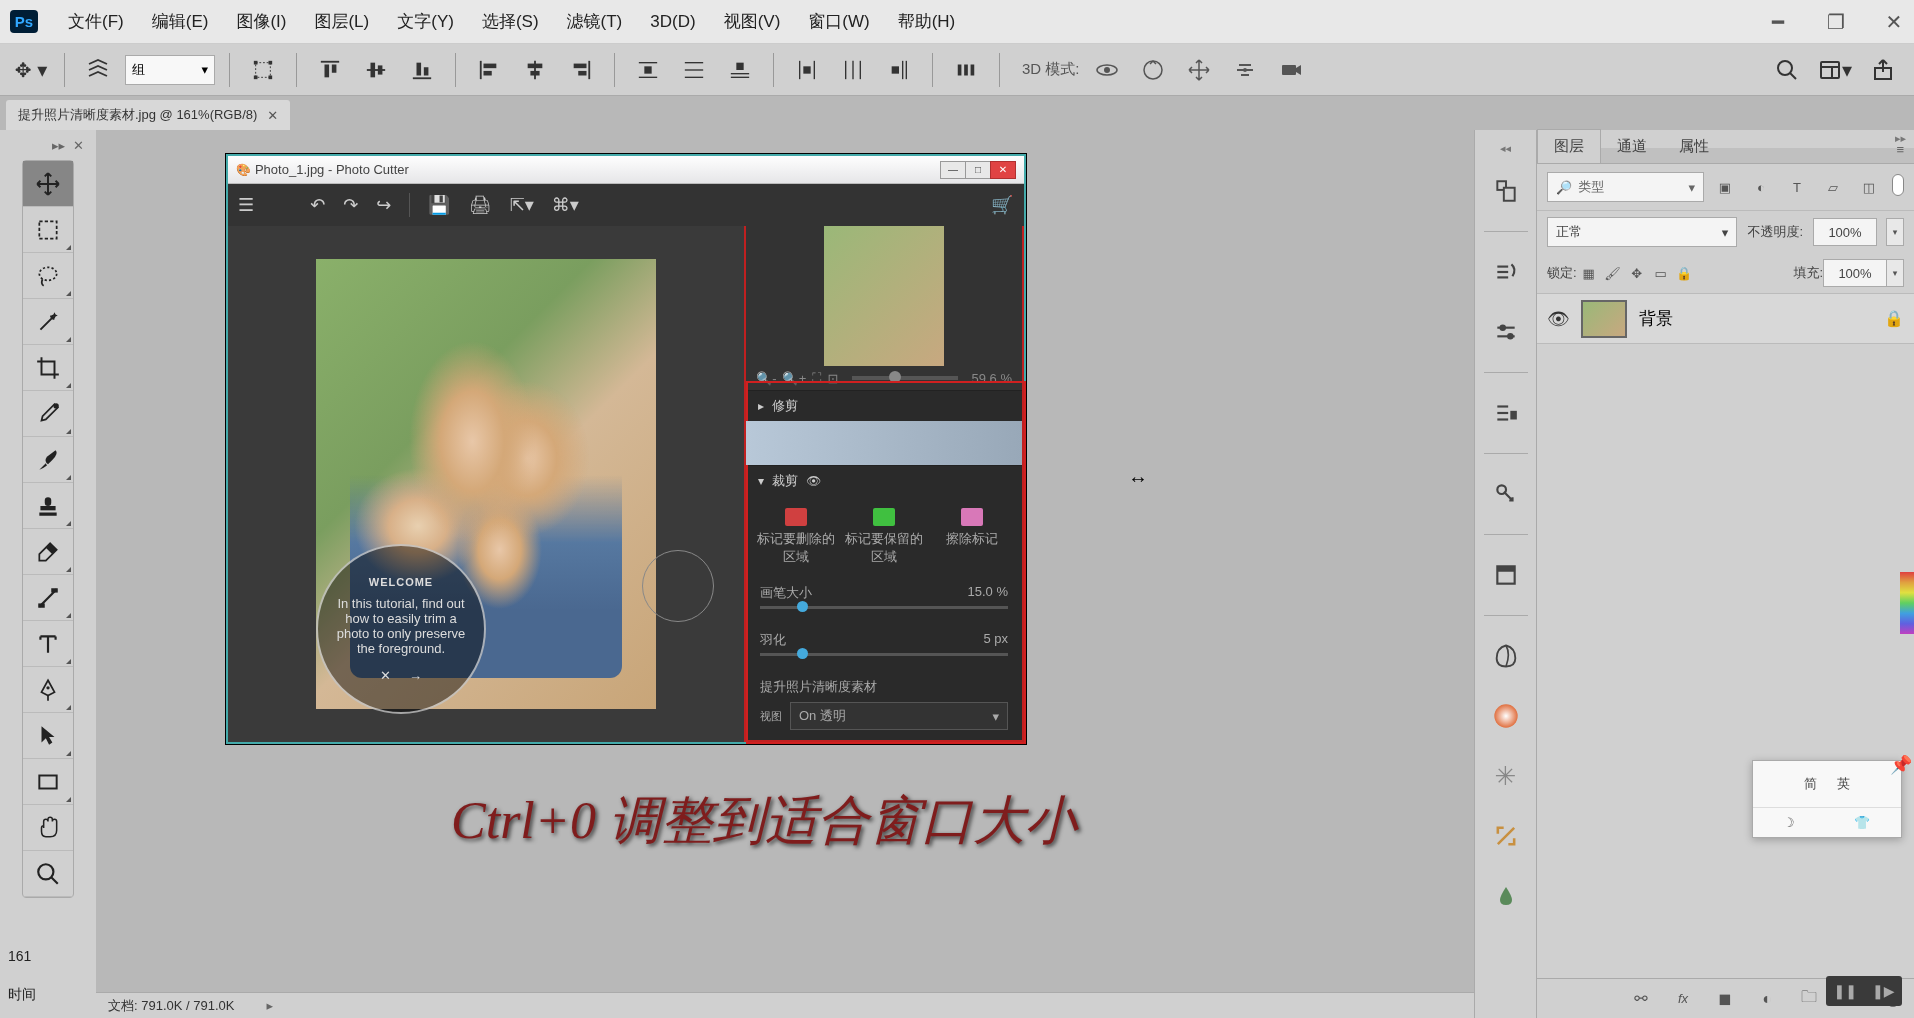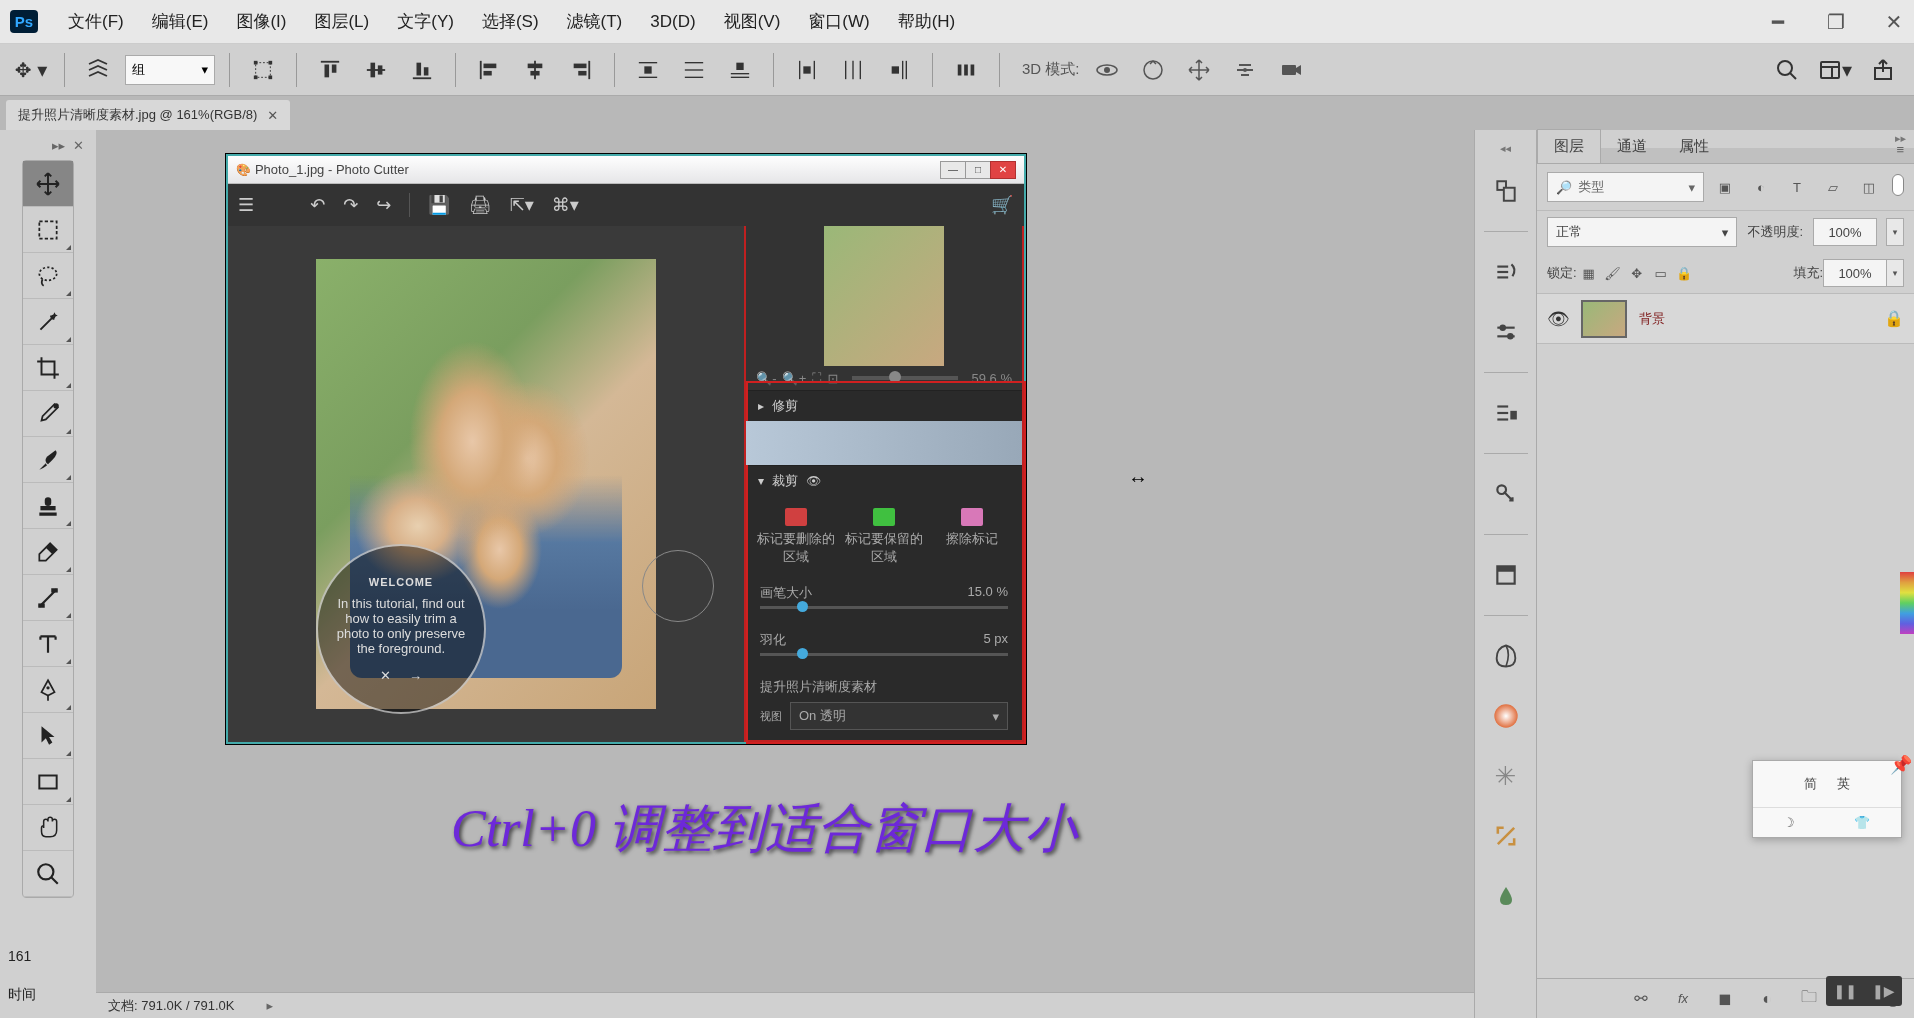--- a/index.html
+++ b/index.html
@@ -78,25 +78,25 @@
 .layer-opts{padding:6px 10px;display:flex;align-items:center;gap:10px;color:#444;font-size:14px}
 .lo-select{height:30px;flex:1;background:#f4f4f4;border:1px solid #aaa;padding:0 8px;display:flex;align-items:center;justify-content:space-between}
 .lo-pct{width:64px;height:28px;background:#f4f4f4;border:1px solid #aaa;display:flex;align-items:center;justify-content:center}
 .lo-arrow{width:18px;height:28px;background:#e8e8e8;border:1px solid #aaa;display:flex;align-items:center;justify-content:center;font-size:9px;color:#555;margin-left:-1px}
 .layer-lock{padding:6px 10px;display:flex;align-items:center;color:#444;font-size:14px;border-bottom:1px solid #bbb}
 .ll-ico{width:24px;height:24px;display:flex;align-items:center;justify-content:center;color:#555;cursor:pointer}
 .layers-list{flex:1;background:#d0d0d0;overflow:auto}
 .layer-row{height:50px;display:flex;align-items:center;padding:0 10px;gap:12px;background:#d8d8d8;border-bottom:1px solid #bbb}
 .layer-eye{width:22px;height:22px;color:#333;font-size:18px;cursor:pointer}
 .layer-thumb{width:46px;height:38px;background:linear-gradient(135deg,#9ab878,#c8a880);border:2px solid #666}
-.layer-name{flex:1;color:#7f1d1d;font-size:13px}
+.layer-name{flex:1;color:#000000;font-size:17px}
 .layer-lockico{color:#555;font-size:16px}
 .layer-bottom{height:40px;border-top:1px solid #aaa;display:flex;align-items:center;justify-content:flex-end;padding:0 10px;gap:20px}
 .lb-ico{width:22px;height:22px;color:#555;display:flex;align-items:center;justify-content:center;cursor:pointer;font-size:16px}
-.subtitle-overlay{position:absolute;left:355px;bottom:128px;color:#6d28d9;font-family:"KaiTi","STKaiti",serif;font-size:52px;font-style:italic;text-shadow:2px 2px 4px rgba(0,0,0,.7);white-space:nowrap;pointer-events:none;z-index:50}
+.subtitle-overlay{position:absolute;left:355px;bottom:136px;color:#7f1d1d;font-family:"KaiTi","STKaiti",serif;font-size:52px;font-style:italic;text-shadow:2px 2px 4px rgba(0,0,0,.7);white-space:nowrap;pointer-events:none;z-index:50}
 .resize-cursor{position:absolute;left:1128px;top:335px;font-size:20px;color:#000;z-index:60;pointer-events:none}
 .ime-float{position:absolute;right:12px;bottom:180px;width:150px;height:78px;background:#f8f8f8;border:1px solid #aaa;box-shadow:0 2px 8px rgba(0,0,0,.25);z-index:70;display:flex;flex-direction:column}
 .ime-top{flex:1;display:flex;align-items:center;justify-content:center;gap:20px;font-size:22px;color:#444;font-family:"KaiTi",serif}
 .ime-bot{height:30px;border-top:1px solid #ddd;display:flex;align-items:center;justify-content:space-around;color:#666;font-size:16px}
 .ime-pin{position:absolute;top:-7px;right:-7px;width:18px;height:18px;color:#d4756a;font-size:18px}
 .media-ctrl{position:absolute;right:12px;bottom:12px;width:76px;height:30px;background:#3a3a3a;border-radius:3px;display:flex;align-items:center;justify-content:space-around;z-index:70}
 .media-ctrl div{color:#aaa;font-size:14px}
 .color-strip{position:absolute;right:0;top:442px;width:14px;height:62px;background:linear-gradient(180deg,#e04040,#e0a040,#e0e040,#60d060,#40a0e0,#6060e0,#c040c0);z-index:40}
 .canvas-img-redbox{position:absolute;border:2px solid #d02020;pointer-events:none}
 </style>

